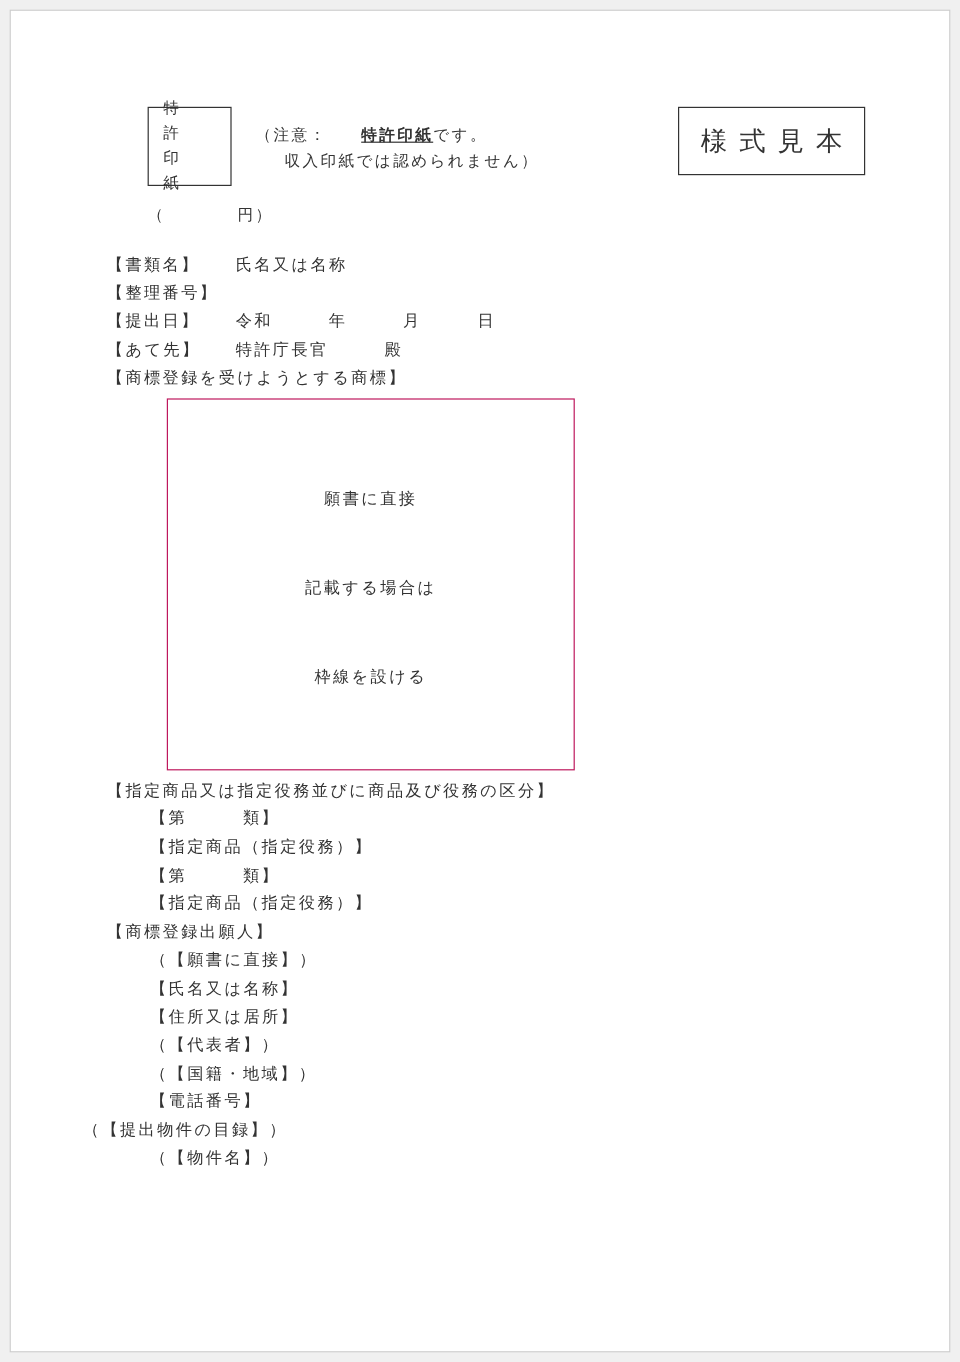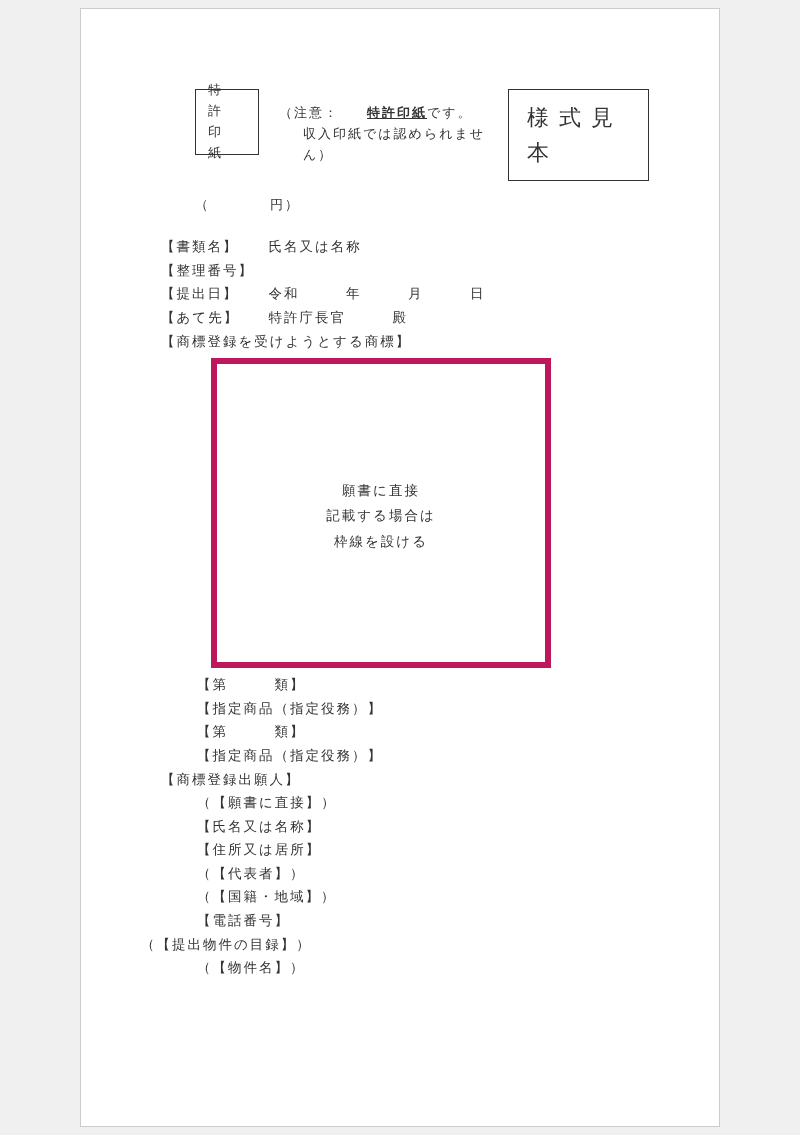--- a/index.html
+++ b/index.html
@@ -14,21 +14,21 @@
       color: #333;
       background: #f0f0f0;
       width: 800px;
       margin: 0 auto;
       display: flex;
       justify-content: center;
       padding: 8px;
     }
     .page {
       background: #fff;
-      width: 640px;
+      width: 784px;
       min-height: 1119px;
       border: 1px solid #ccc;
       padding: 80px 70px 80px 80px;
       position: relative;
     }
     .header-row {
       display: flex;
       align-items: flex-start;
       gap: 20px;
       margin-bottom: 14px;
@@ -77,33 +77,34 @@
       letter-spacing: 2px;
       margin-bottom: 2px;
     }
     .field-line.indent1 {
       padding-left: 36px;
     }
     .field-line.indent2 {
       padding-left: 36px;
     }
     .trademark-box {
-      border: 6px solid #be185d;
+      border: 1px solid #be185d;
       width: 340px;
       height: 310px;
       margin-left: 50px;
       margin-top: 6px;
       margin-bottom: 6px;
       display: flex;
       align-items: center;
       justify-content: center;
       flex-direction: column;
       font-size: 13.5px;
       letter-spacing: 2px;
       padding-top: 10px;
+      gap: 48px;
     }
     .trademark-box div {
       margin-bottom: 4px;
     }
     .label-col {
       display: inline-block;
       min-width: 102px;
     }
   </style>
 </head>
@@ -145,20 +146,21 @@
   </div>
 
   <div class="field-line">【商標登録を受けようとする商標】</div>
 
   <div class="trademark-box">
     <div>願書に直接</div>
     <div>記載する場合は</div>
     <div>枠線を設ける</div>
   </div>
 
+  <div class="field-line">【指定商品又は指定役務並びに商品及び役務の区分】</div>
   <div class="field-line indent1">【第　　　類】</div>
   <div class="field-line indent1">【指定商品（指定役務）】</div>
   <div class="field-line indent1">【第　　　類】</div>
   <div class="field-line indent1">【指定商品（指定役務）】</div>
 
   <div class="field-line">【商標登録出願人】</div>
   <div class="field-line indent2">（【願書に直接】）</div>
   <div class="field-line indent2">【氏名又は名称】</div>
   <div class="field-line indent2">【住所又は居所】</div>
   <div class="field-line indent2">（【代表者】）</div>

